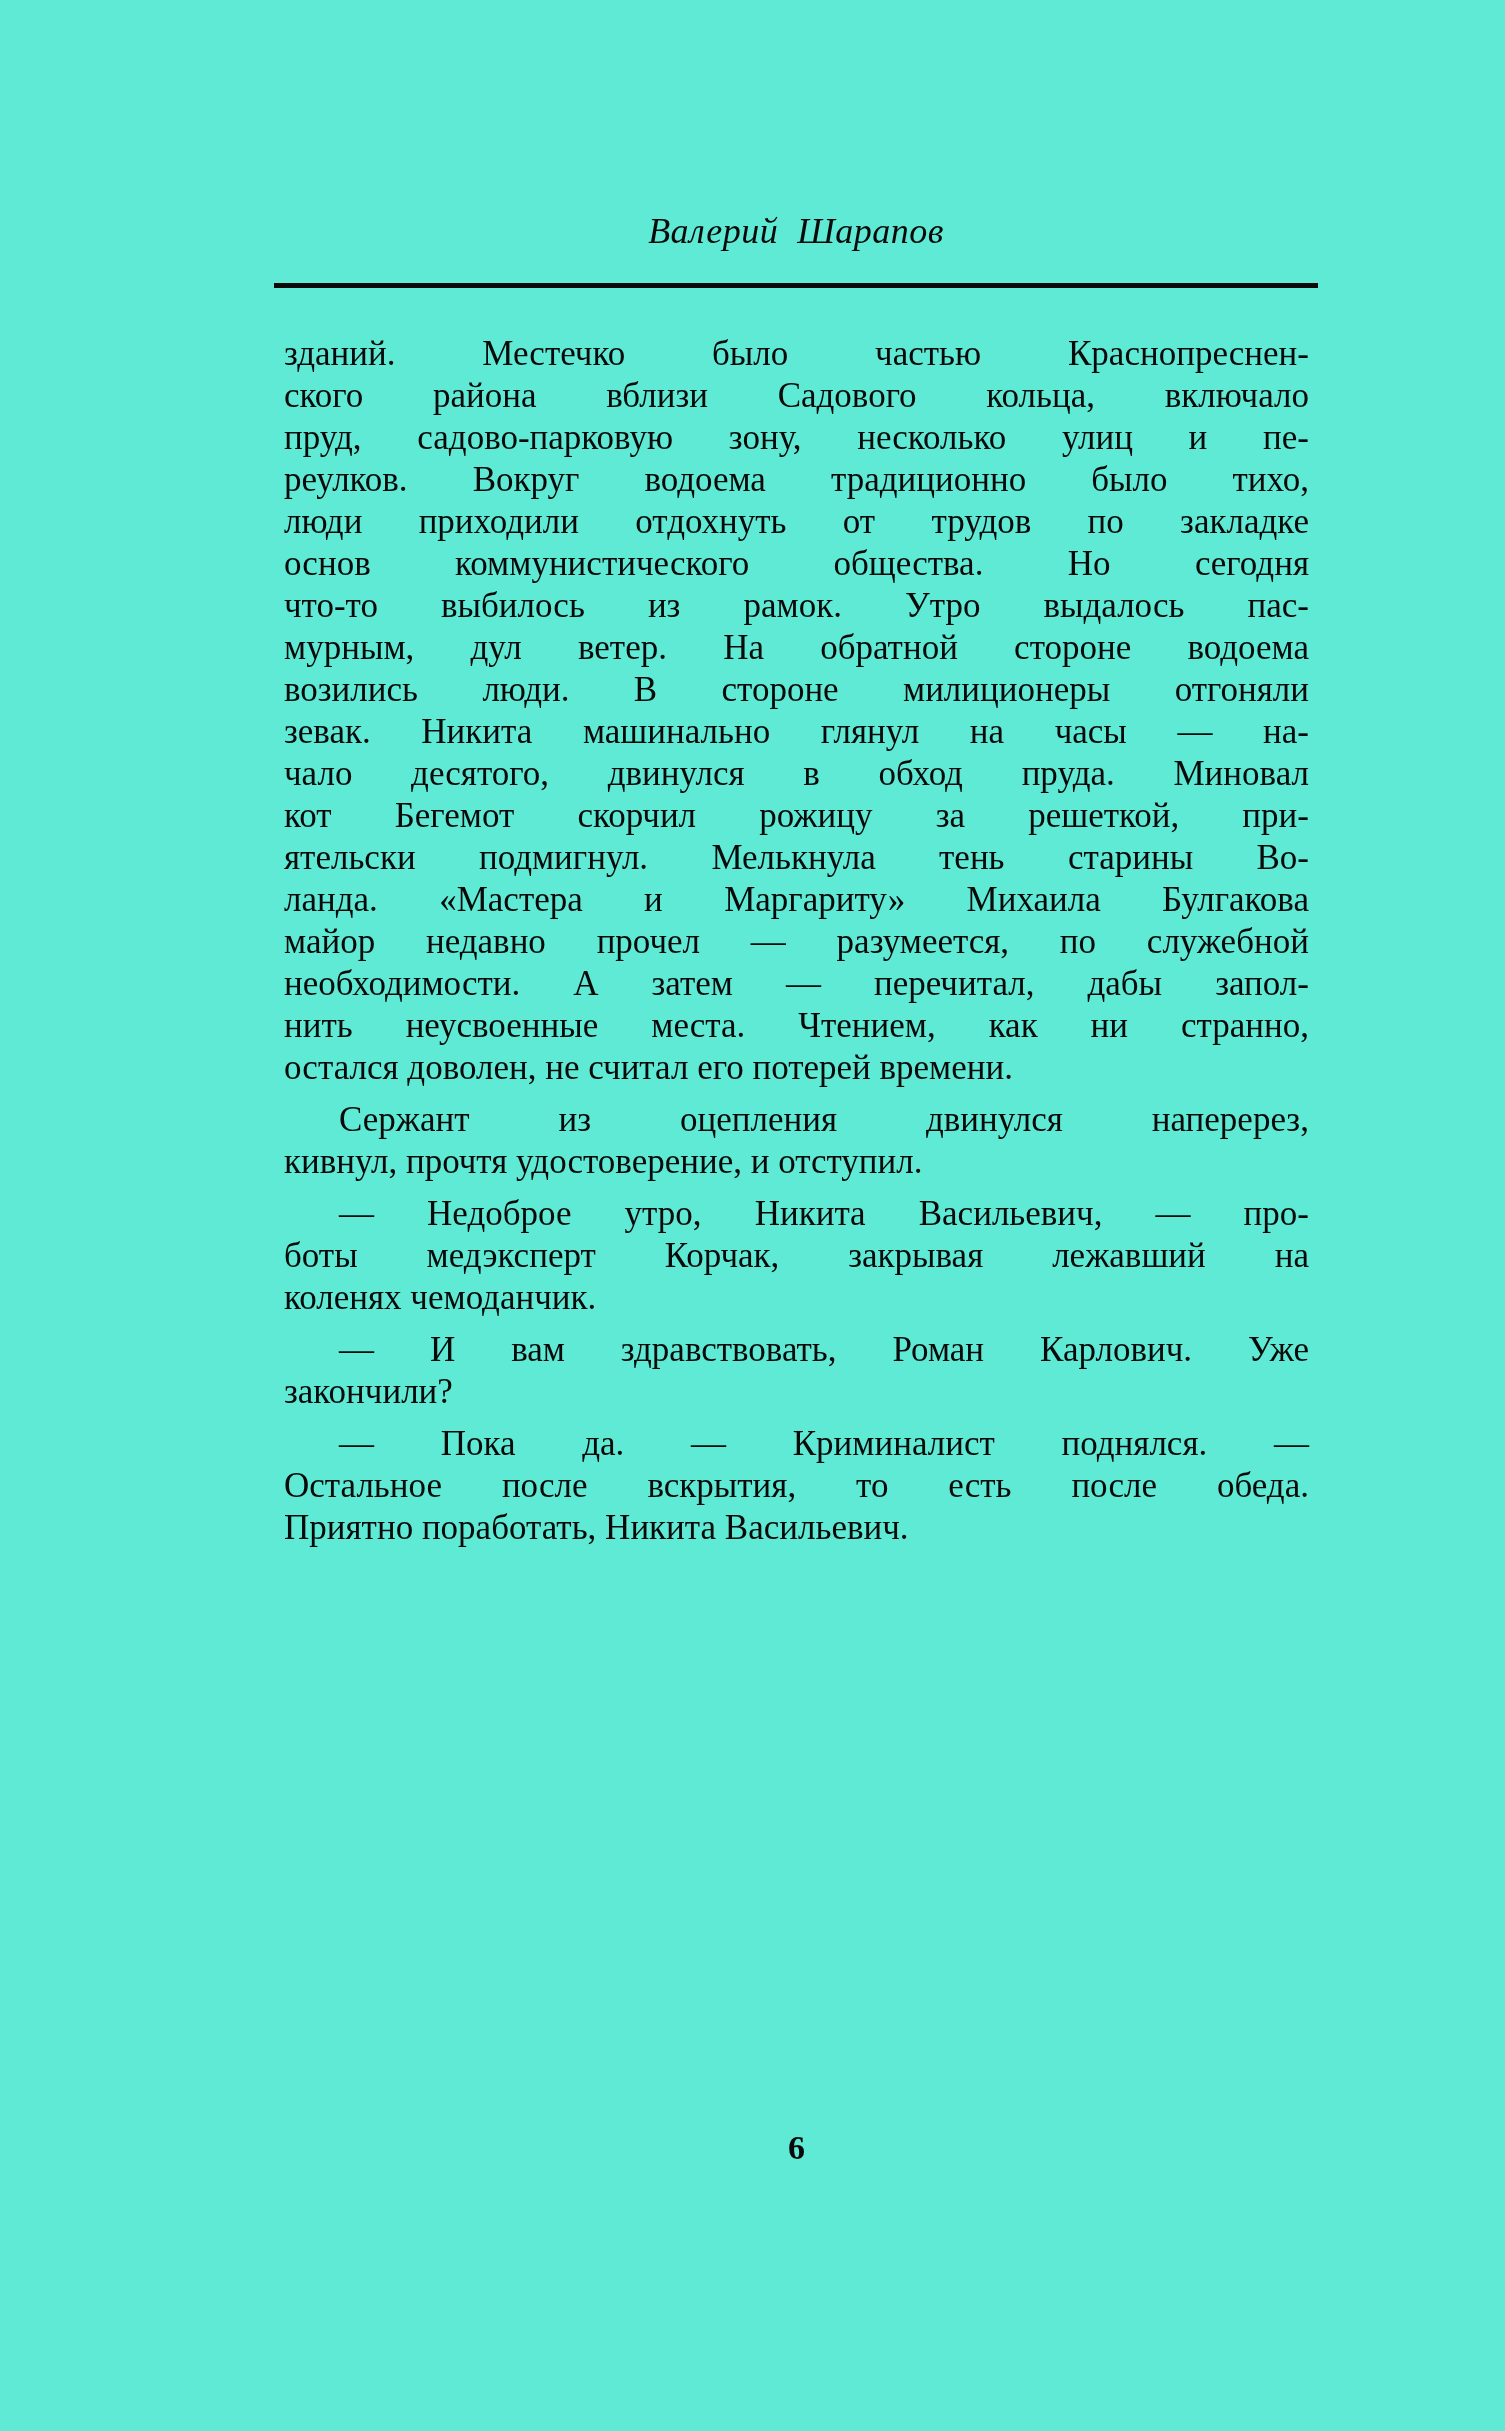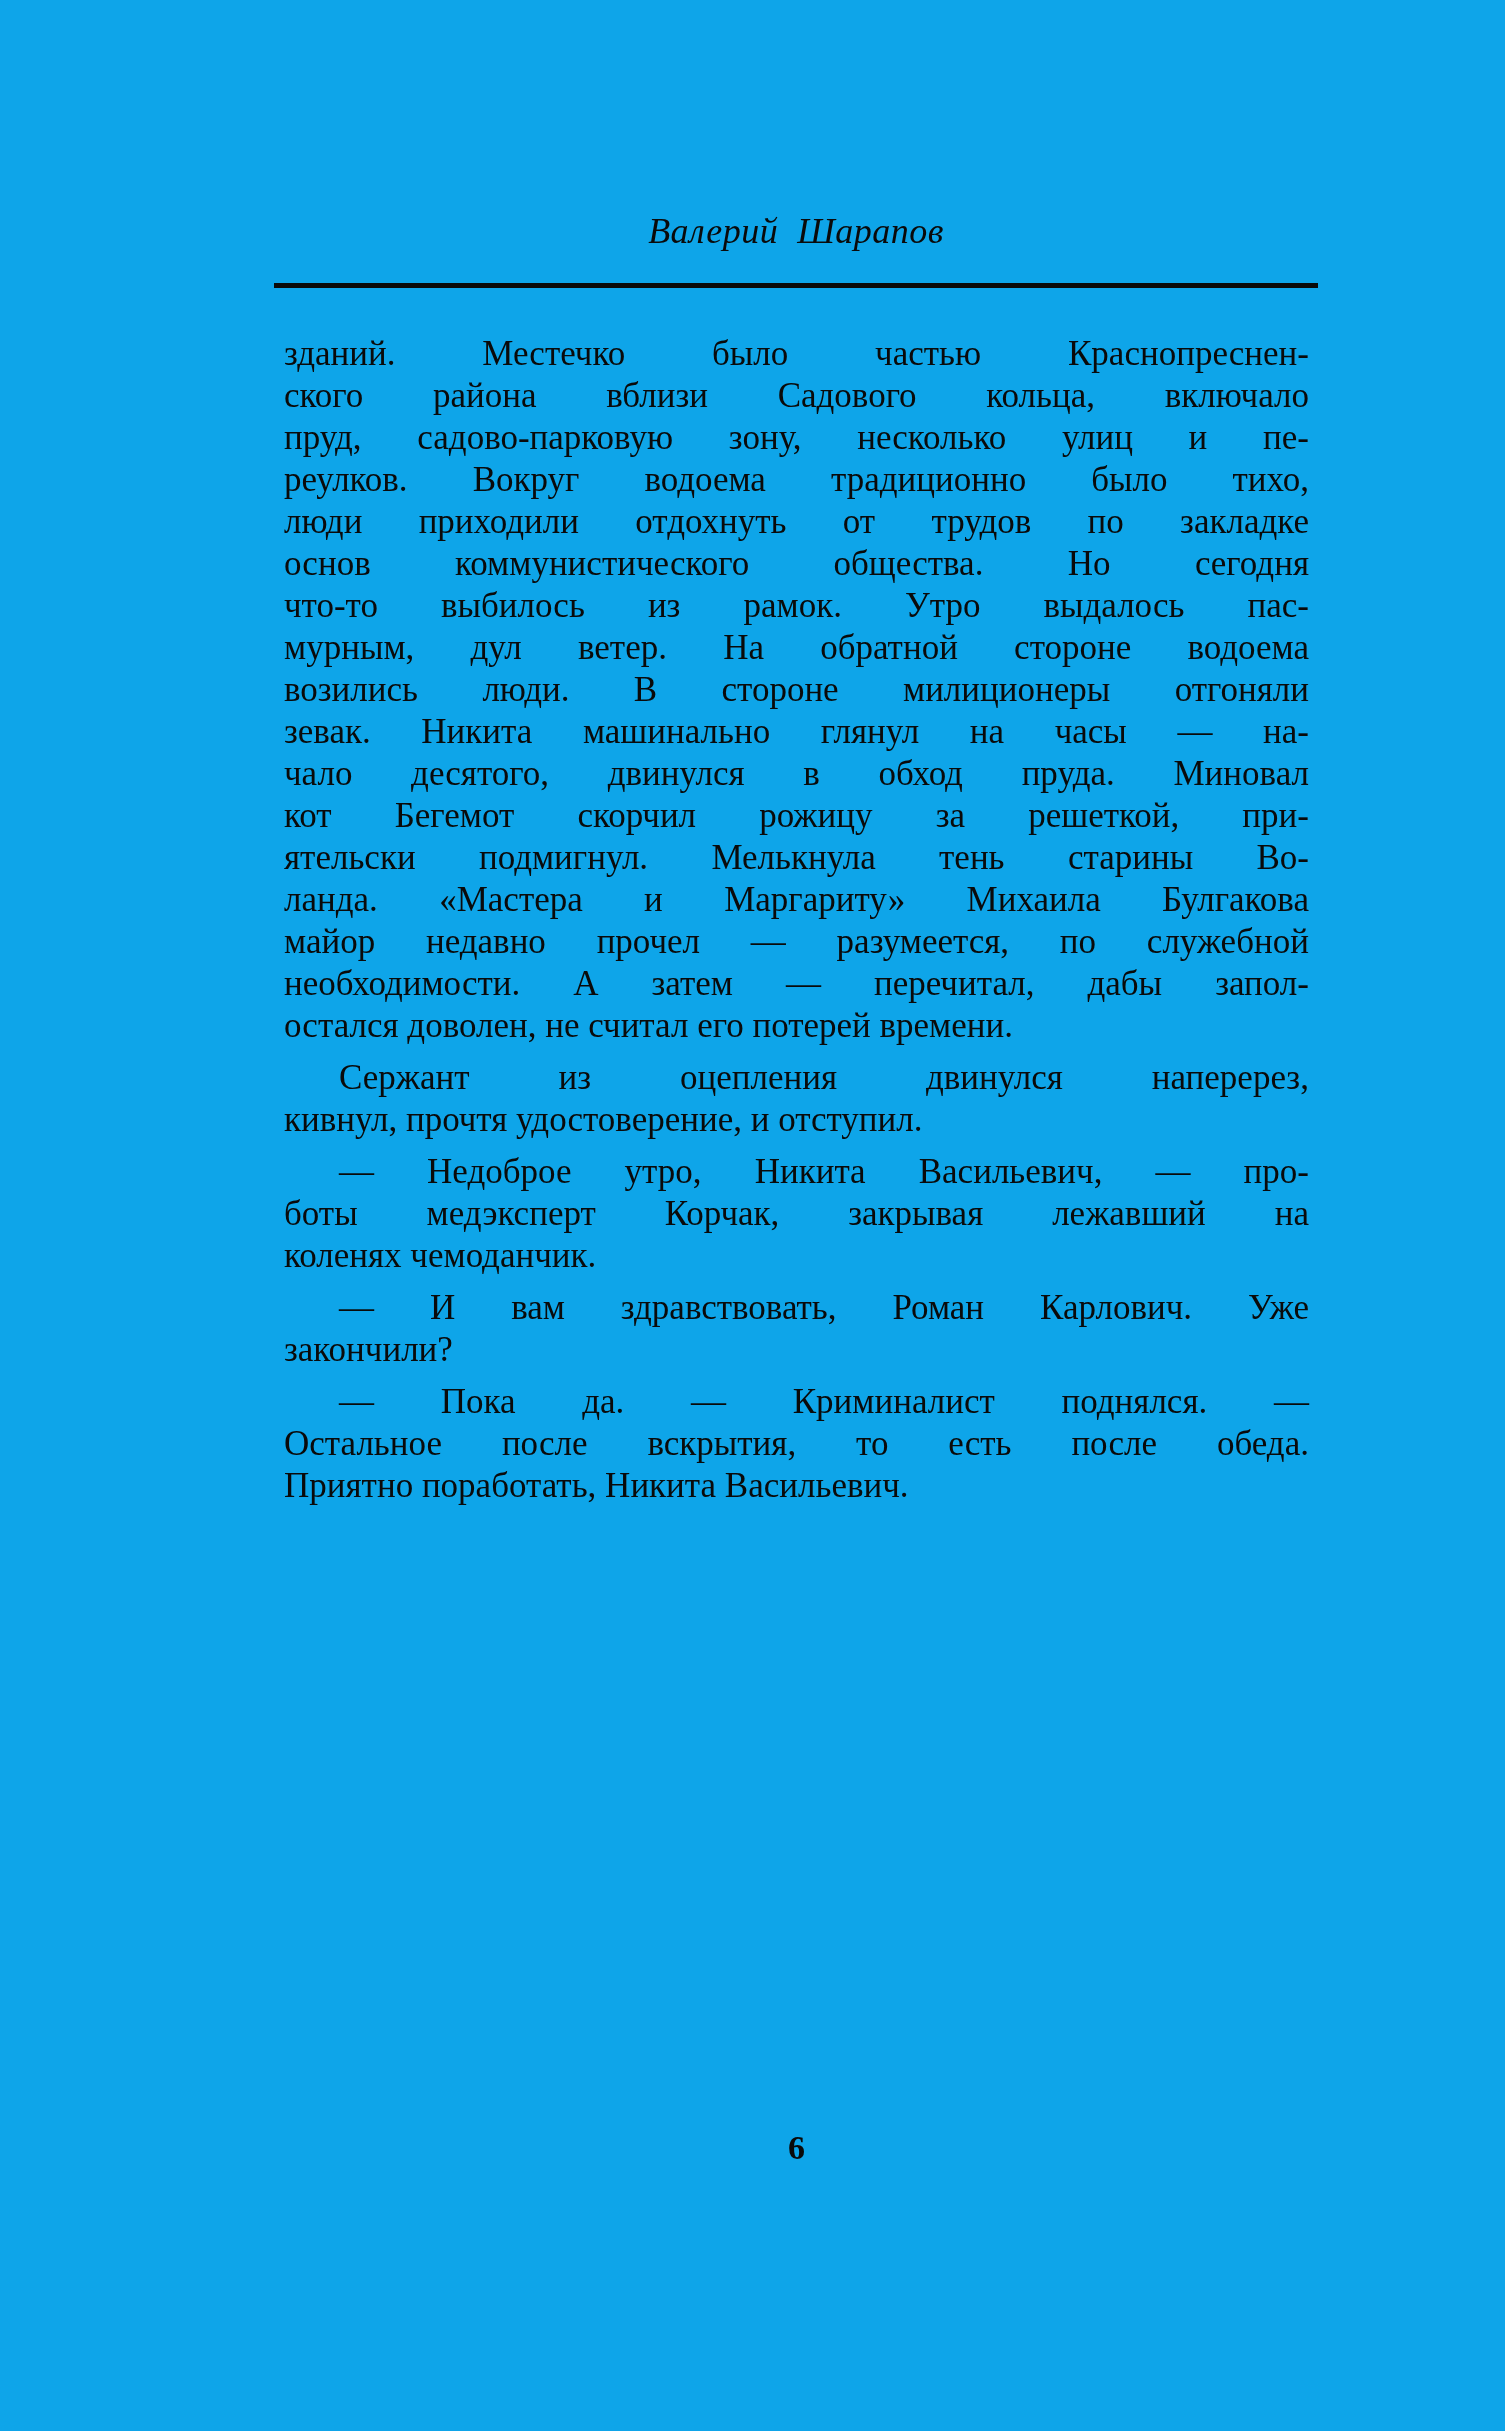--- a/index.html
+++ b/index.html
@@ -13,21 +13,21 @@
     height: 2432px;
     position: relative;
     font-family: "Liberation Serif", "DejaVu Serif", serif;
     color: #0a0a0a;
     -webkit-font-smoothing: antialiased;
   }
 
   .page {
     position: absolute;
     inset: 0;
-    background: #0ea5e9;
+    background: #5eead4;
   }
 
   
   .running-head {
     position: absolute;
     left: 274px;
     top: 212px;
     width: 1044px;
     text-align: center;
     font-style: italic;
@@ -114,20 +114,21 @@
         <div class="ln"><span>что-то</span><span>выбилось</span><span>из</span><span>рамок.</span><span>Утро</span><span>выдалось</span><span>пас-</span></div>
         <div class="ln"><span>мурным,</span><span>дул</span><span>ветер.</span><span>На</span><span>обратной</span><span>стороне</span><span>водоема</span></div>
         <div class="ln"><span>возились</span><span>люди.</span><span>В</span><span>стороне</span><span>милиционеры</span><span>отгоняли</span></div>
         <div class="ln"><span>зевак.</span><span>Никита</span><span>машинально</span><span>глянул</span><span>на</span><span>часы</span><span>—</span><span>на-</span></div>
         <div class="ln"><span>чало</span><span>десятого,</span><span>двинулся</span><span>в</span><span>обход</span><span>пруда.</span><span>Миновал</span></div>
         <div class="ln"><span>кот</span><span>Бегемот</span><span>скорчил</span><span>рожицу</span><span>за</span><span>решеткой,</span><span>при-</span></div>
         <div class="ln"><span>ятельски</span><span>подмигнул.</span><span>Мелькнула</span><span>тень</span><span>старины</span><span>Во-</span></div>
         <div class="ln"><span>ланда.</span><span>«Мастера</span><span>и</span><span>Маргариту»</span><span>Михаила</span><span>Булгакова</span></div>
         <div class="ln"><span>майор</span><span>недавно</span><span>прочел</span><span>—</span><span>разумеется,</span><span>по</span><span>служебной</span></div>
         <div class="ln"><span>необходимости.</span><span>А</span><span>затем</span><span>—</span><span>перечитал,</span><span>дабы</span><span>запол-</span></div>
+        <div class="ln"><span>нить</span><span>неусвоенные</span><span>места.</span><span>Чтением,</span><span>как</span><span>ни</span><span>странно,</span></div>
         <div class="ln last">остался доволен, не считал его потерей времени.</div>
       </div>
       <div class="para">
         <div class="ln indented"><span>Сержант</span><span>из</span><span>оцепления</span><span>двинулся</span><span>наперерез,</span></div>
         <div class="ln last">кивнул, прочтя удостоверение, и отступил.</div>
       </div>
       <div class="para">
         <div class="ln indented"><span>—</span><span>Недоброе</span><span>утро,</span><span>Никита</span><span>Васильевич,</span><span>—</span><span>про-</span></div>
         <div class="ln"><span>боты</span><span>медэксперт</span><span>Корчак,</span><span>закрывая</span><span>лежавший</span><span>на</span></div>
         <div class="ln last">коленях чемоданчик.</div>

